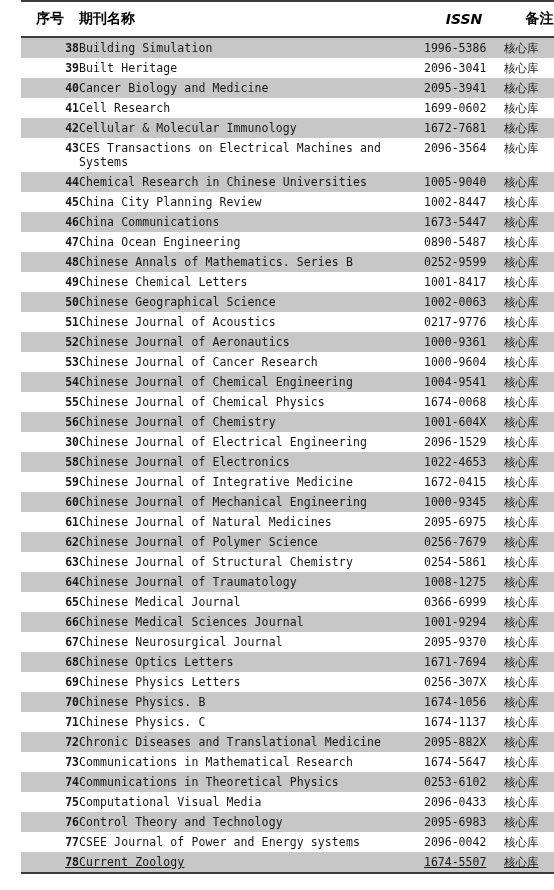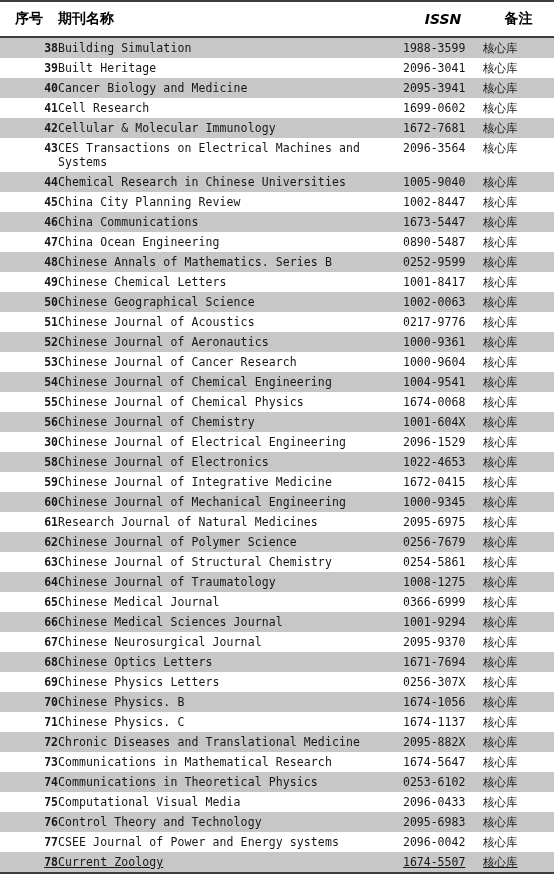--- a/index.html
+++ b/index.html
@@ -14,20 +14,21 @@
     font-family: "Liberation Serif", "DejaVu Serif", serif;
     color: #1a1a1a;
   }
 
   .page {
     position: relative;
     width: 554px;
     height: 890px;
     background: #ffffff;
     box-sizing: border-box;
+    padding-left: 21px;
   }
 
   .journal-table {
     width: 554px;
     border-collapse: collapse;
     table-layout: fixed;
   }
 
   
   .journal-table thead th {
@@ -103,21 +104,21 @@
         <th class="col-no">序号</th>
         <th class="col-name">期刊名称</th>
         <th class="col-issn">ISSN</th>
         <th class="col-remark">备注</th>
       </tr>
     </thead>
     <tbody id="table-body">
         <tr class="shaded">
           <td class="c-no">38</td>
           <td class="c-name">Building Simulation</td>
-          <td class="c-issn">1988-3599</td>
+          <td class="c-issn">1996-5386</td>
           <td class="c-remark">核心库</td>
         </tr>
         <tr class="plain">
           <td class="c-no">39</td>
           <td class="c-name">Built Heritage</td>
           <td class="c-issn">2096-3041</td>
           <td class="c-remark">核心库</td>
         </tr>
         <tr class="shaded">
           <td class="c-no">40</td>
@@ -243,21 +244,21 @@
           <td class="c-remark">核心库</td>
         </tr>
         <tr class="shaded">
           <td class="c-no">60</td>
           <td class="c-name">Chinese Journal of Mechanical Engineering</td>
           <td class="c-issn">1000-9345</td>
           <td class="c-remark">核心库</td>
         </tr>
         <tr class="plain">
           <td class="c-no">61</td>
-          <td class="c-name">Research Journal of Natural Medicines</td>
+          <td class="c-name">Chinese Journal of Natural Medicines</td>
           <td class="c-issn">2095-6975</td>
           <td class="c-remark">核心库</td>
         </tr>
         <tr class="shaded">
           <td class="c-no">62</td>
           <td class="c-name">Chinese Journal of Polymer Science</td>
           <td class="c-issn">0256-7679</td>
           <td class="c-remark">核心库</td>
         </tr>
         <tr class="plain">

